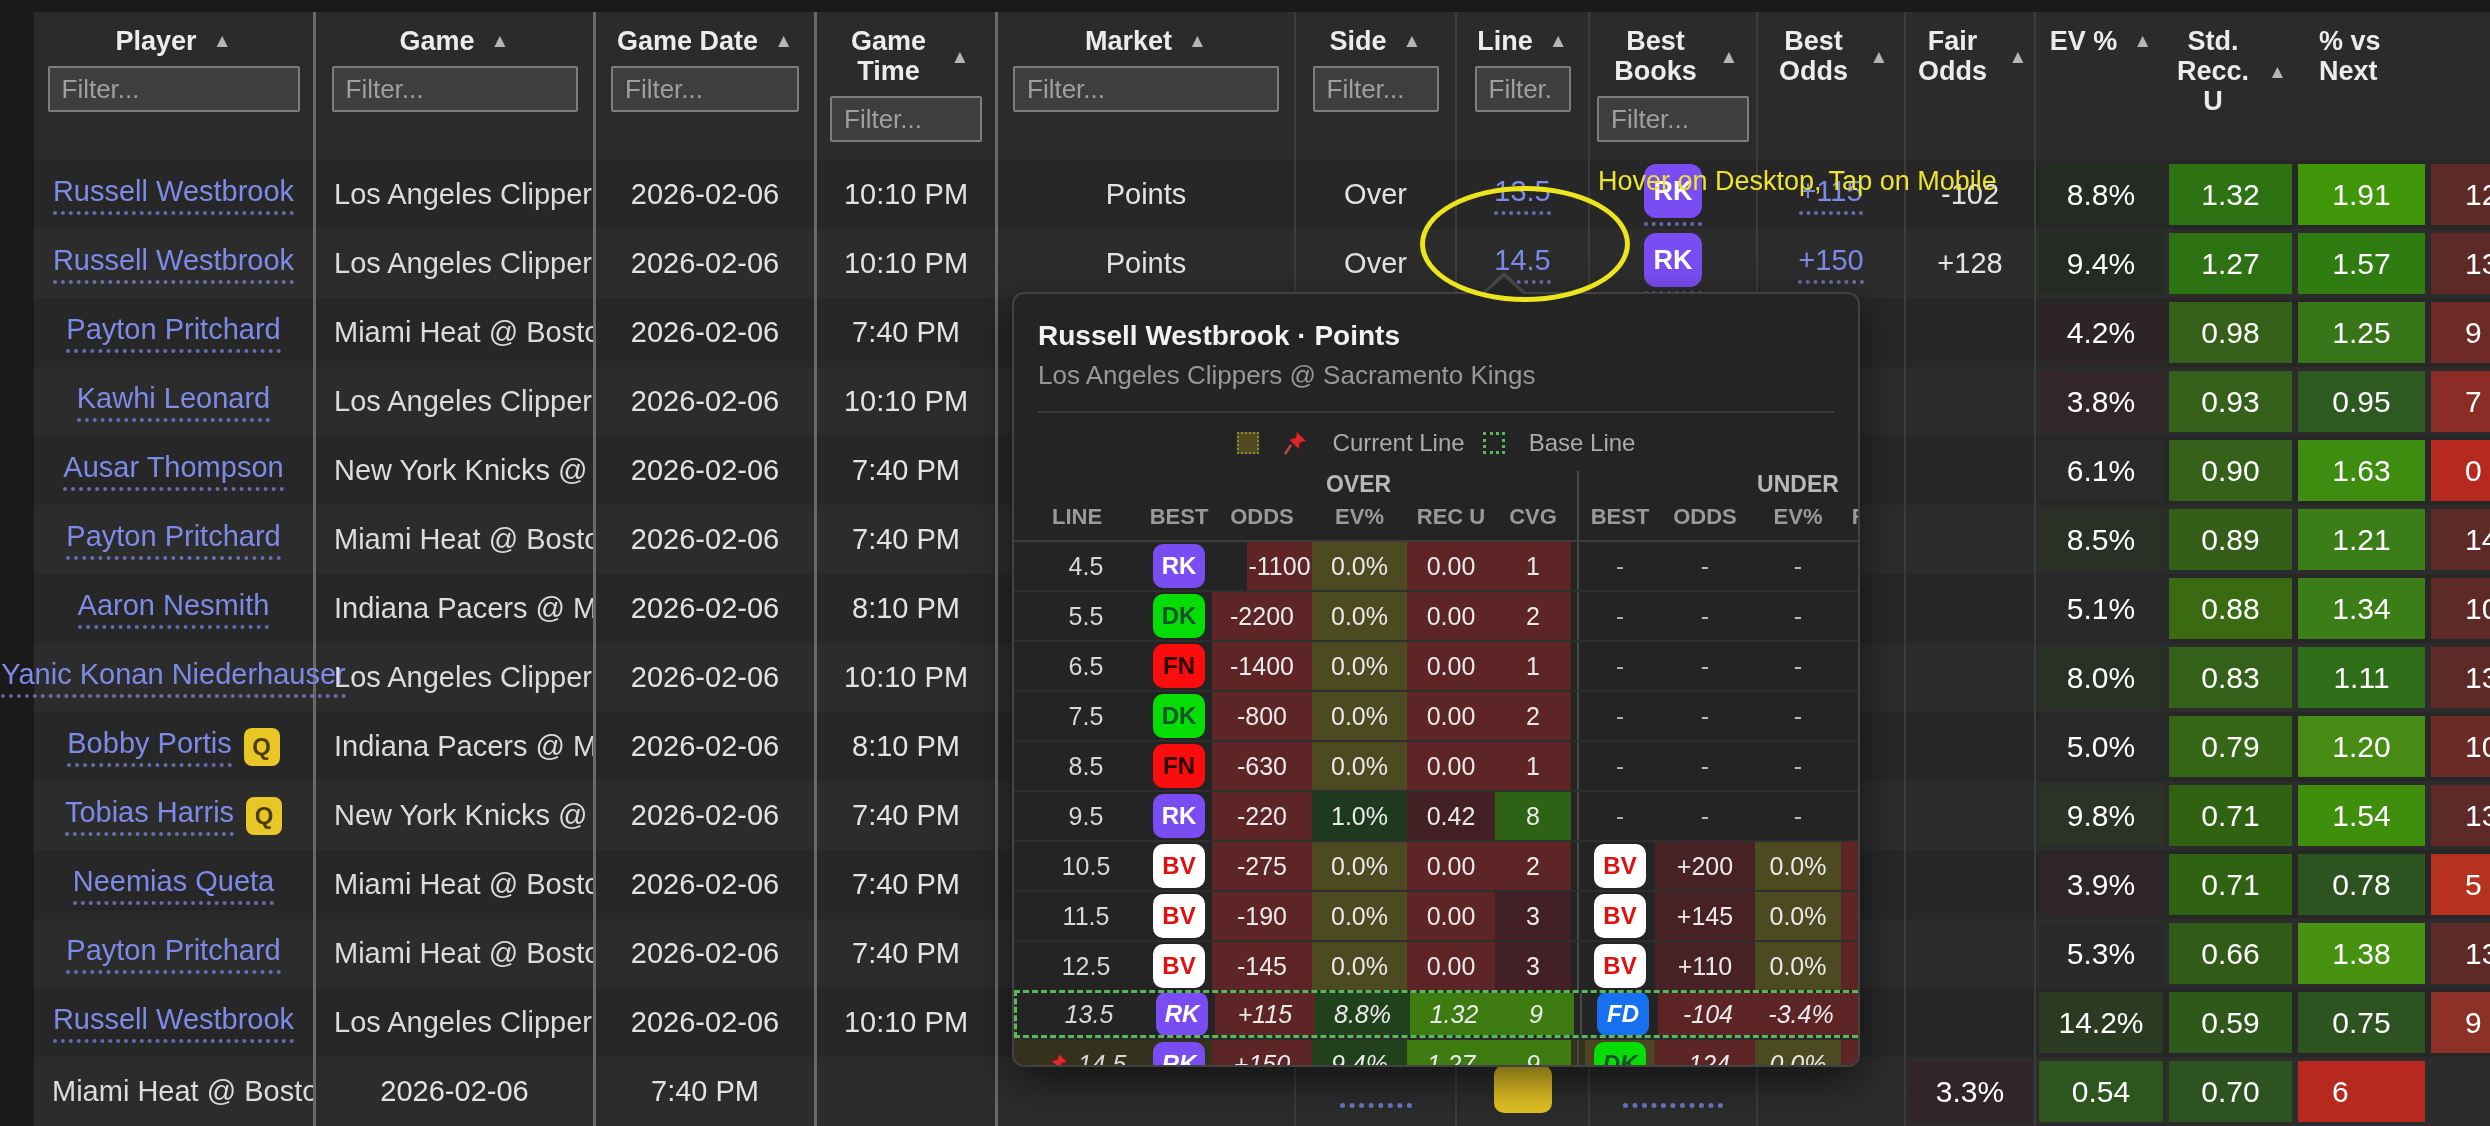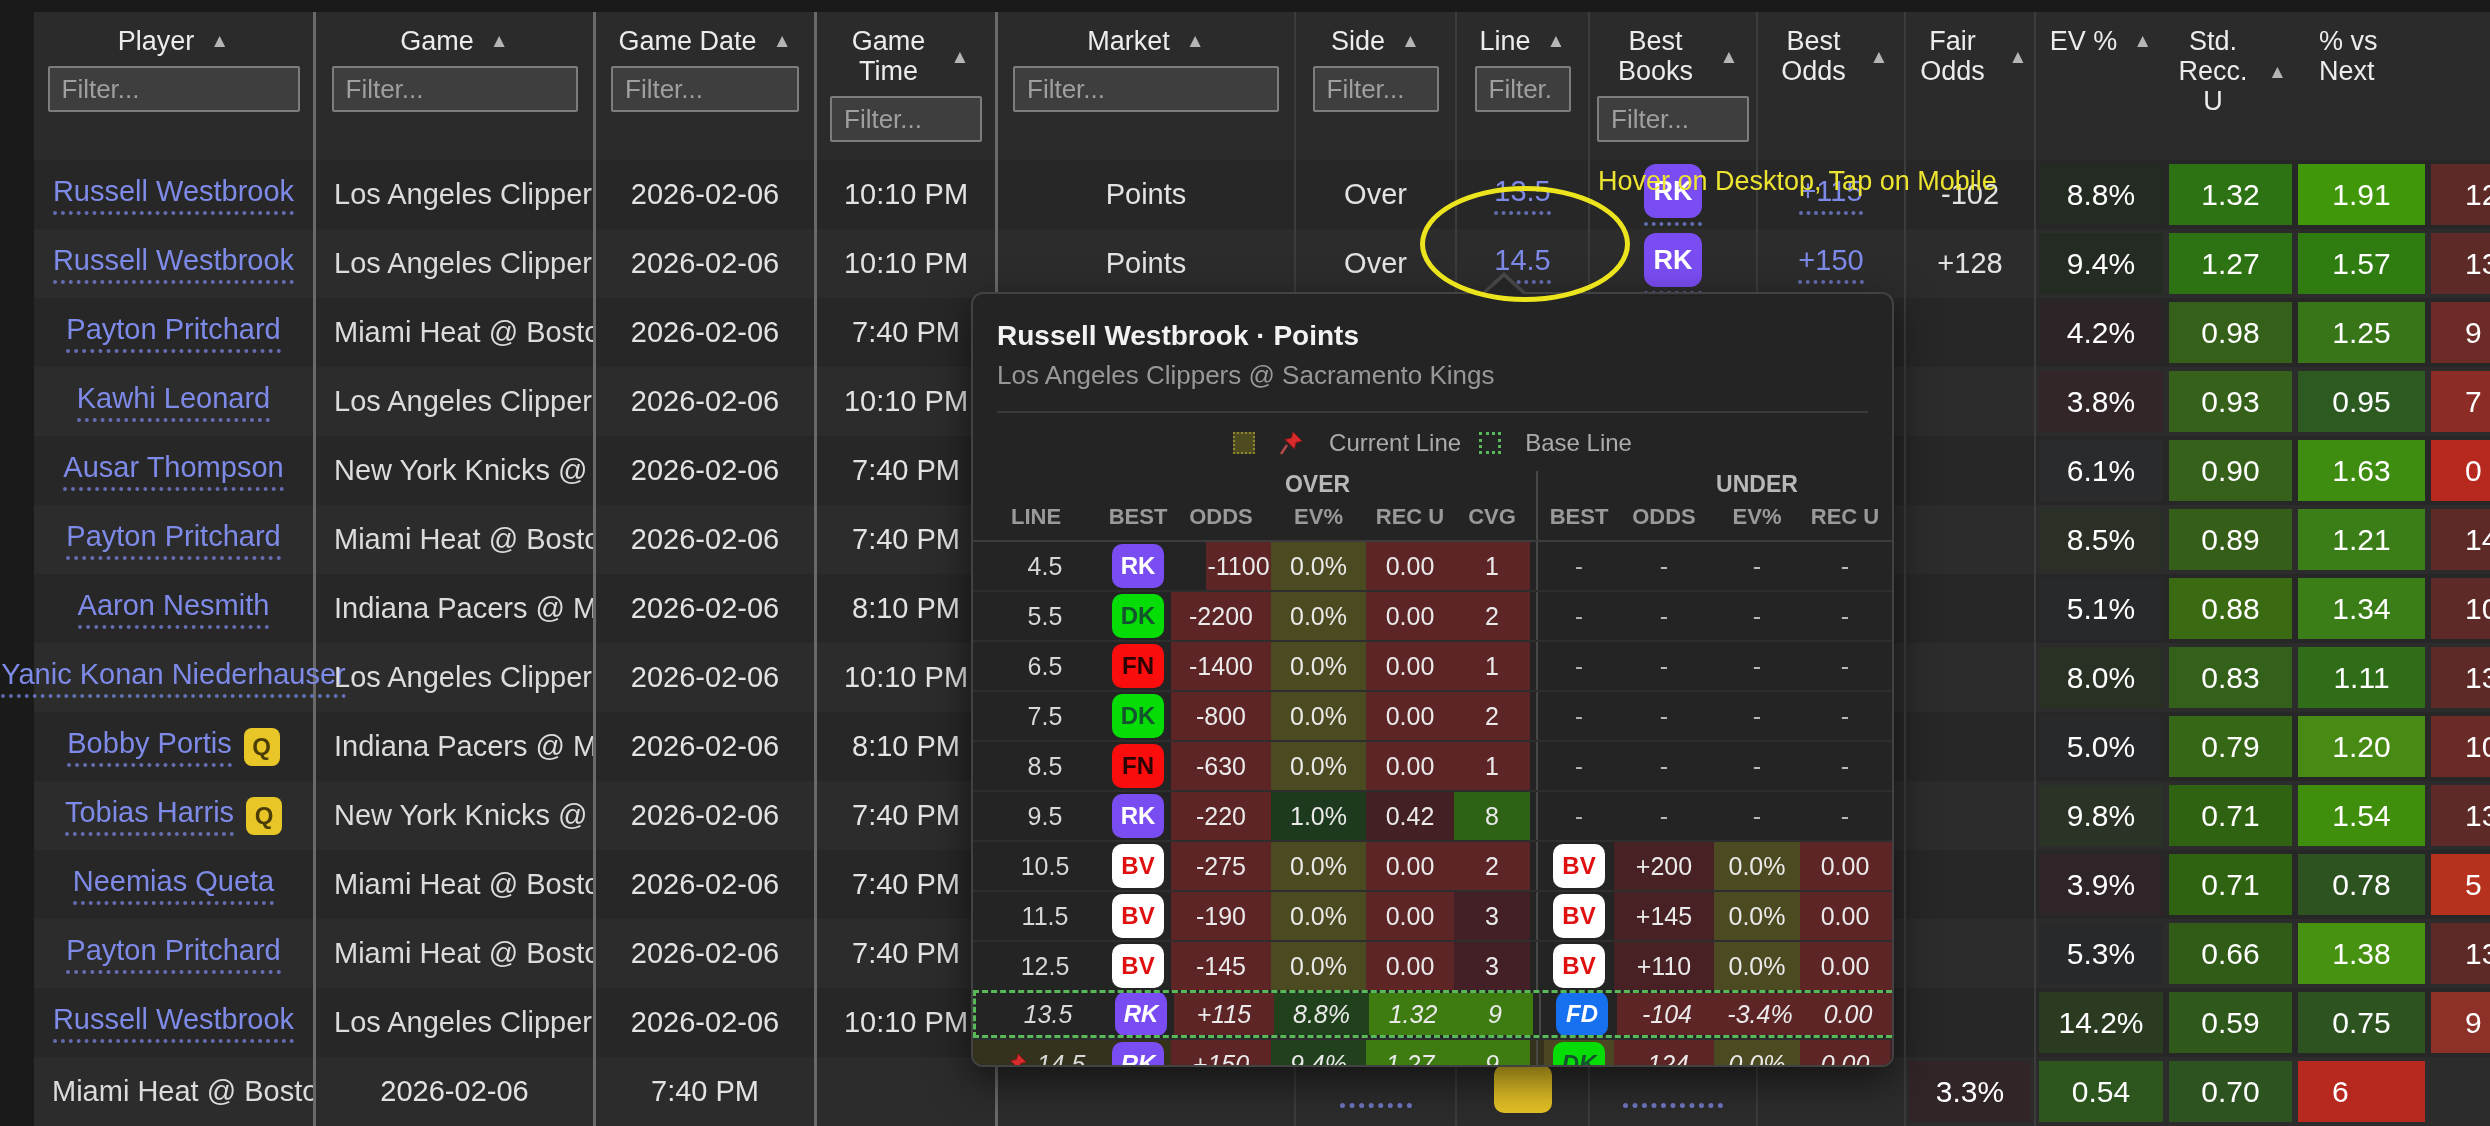--- a/index.html
+++ b/index.html
@@ -3,21 +3,21 @@
 <meta charset="utf-8">
 <style>
   html,body{margin:0;padding:0}
   body{position:relative;width:2490px;height:1126px;overflow:hidden;background:#1a1a1a;
        font-family:"Liberation Sans",sans-serif;color:#e3e3e3;}
   #table-wrap{position:absolute;left:34px;top:12px;width:2456px;
     --cols:282px 280px 221px 181px 298px 161px 133px 168px 148px 130px 130px 129px 133px 150px;}
   
   .thead{display:grid;grid-template-columns:var(--cols);height:148px;background:#2b2b2b;}
   .hcell{display:flex;flex-direction:column;align-items:center;padding-top:14px;box-sizing:border-box;overflow:hidden}
-  .hlabel{display:flex;align-items:center;justify-content:center;gap:16px;font-weight:normal;font-size:27px;
+  .hlabel{display:flex;align-items:center;justify-content:center;gap:16px;font-weight:bold;font-size:27px;
           line-height:1.12;text-align:center;color:#ececec}
   .arrow{font-size:19px;color:#b5b5b5}
   .arrow.desc{color:#959595}
   .filter{margin-top:10px;height:46px;background:#3e3e3e;border:2px solid #7d7d7d;border-radius:2px;
           color:#ddd;font-size:26px;padding:0 12px;font-family:"Liberation Sans",sans-serif;box-sizing:border-box}
   .filter::placeholder{color:#9f9f9f}
   .f-player{width:252px}.f-game{width:246px}.f-date{width:188px}.f-time{width:152px}
   .f-market{width:266px}.f-side{width:126px}.f-line{width:96px}.f-books{width:152px}
   .c-next-h .hlabel{justify-content:flex-start;text-align:left;align-self:flex-start;padding-left:24px}
   
@@ -44,21 +44,21 @@
   .dotbar{width:72px;border-bottom:5px dotted rgba(126,138,232,.8);align-self:flex-start;margin-top:46px}
   .dotbar.wide{width:100px}
   .peek-badge{width:58px;height:48px;border-radius:10px;background:#e3c125;align-self:flex-start;margin-top:8px}
   
   .bk-RK{background:#7a4df2;color:#fff}
   .bk-DK{background:#06dc06;color:#14532d}
   .bk-FN{background:#fb0d0d;color:#2b0404}
   .bk-BV{background:#ffffff;color:#e01010}
   .bk-FD{background:#1670ef;color:#fff}
   
-  .popup{position:absolute;left:971px;top:292px;width:923px;height:775px;box-sizing:border-box;
+  .popup{position:absolute;left:1012px;top:292px;width:848px;height:775px;box-sizing:border-box;
          background:#242424;border:2px solid #424242;border-radius:12px;z-index:30;overflow:hidden;
          box-shadow:0 14px 40px rgba(0,0,0,.55);
          --pcols:120px 66px 100px 95px 88px 76px 14px 70px 100px 86px 90px 80px;}
   .popup-arrow-b{position:absolute;left:1480px;top:272px;z-index:29;width:0;height:0;
       border-left:24px solid transparent;border-right:24px solid transparent;border-bottom:22px solid #4a4a4a}
   .popup-arrow-f{position:absolute;left:1484px;top:277px;z-index:31;width:0;height:0;
       border-left:20px solid transparent;border-right:20px solid transparent;border-bottom:18px solid #242424}
   .popup-title{margin:26px 24px 0;font-size:28px;font-weight:bold;color:#f2f2f2}
   .popup-subtitle{margin:8px 24px 0;font-size:26px;color:#989898}
   .popup-divider{margin:20px 24px 0;border-top:2px solid #3a3a3a}

